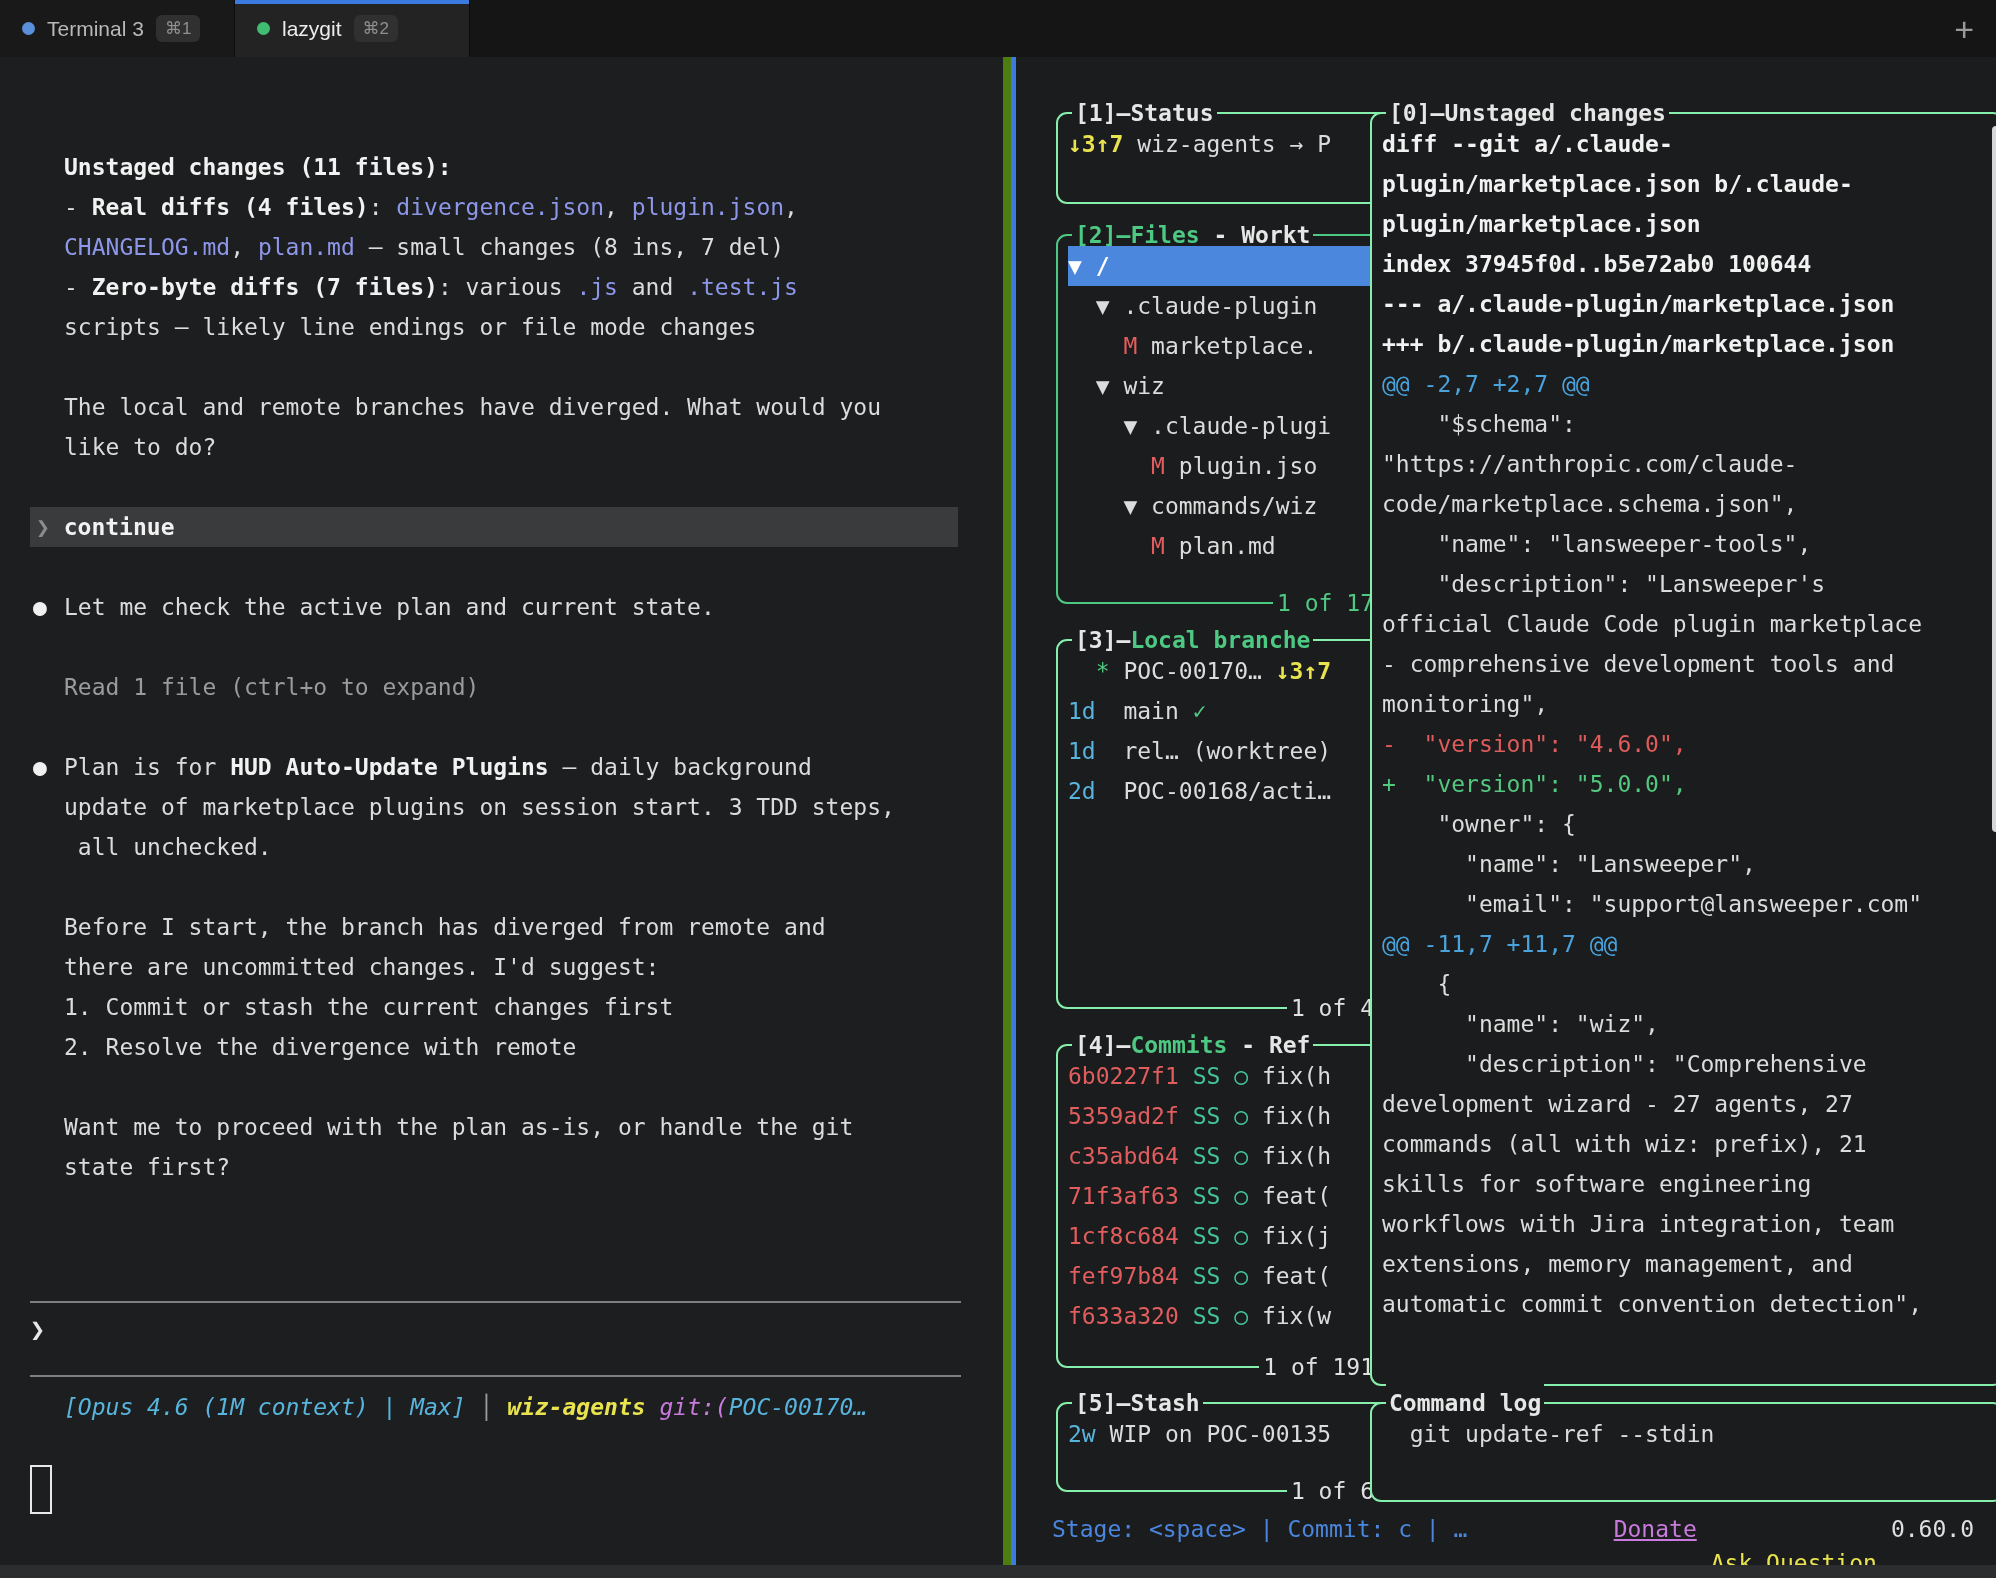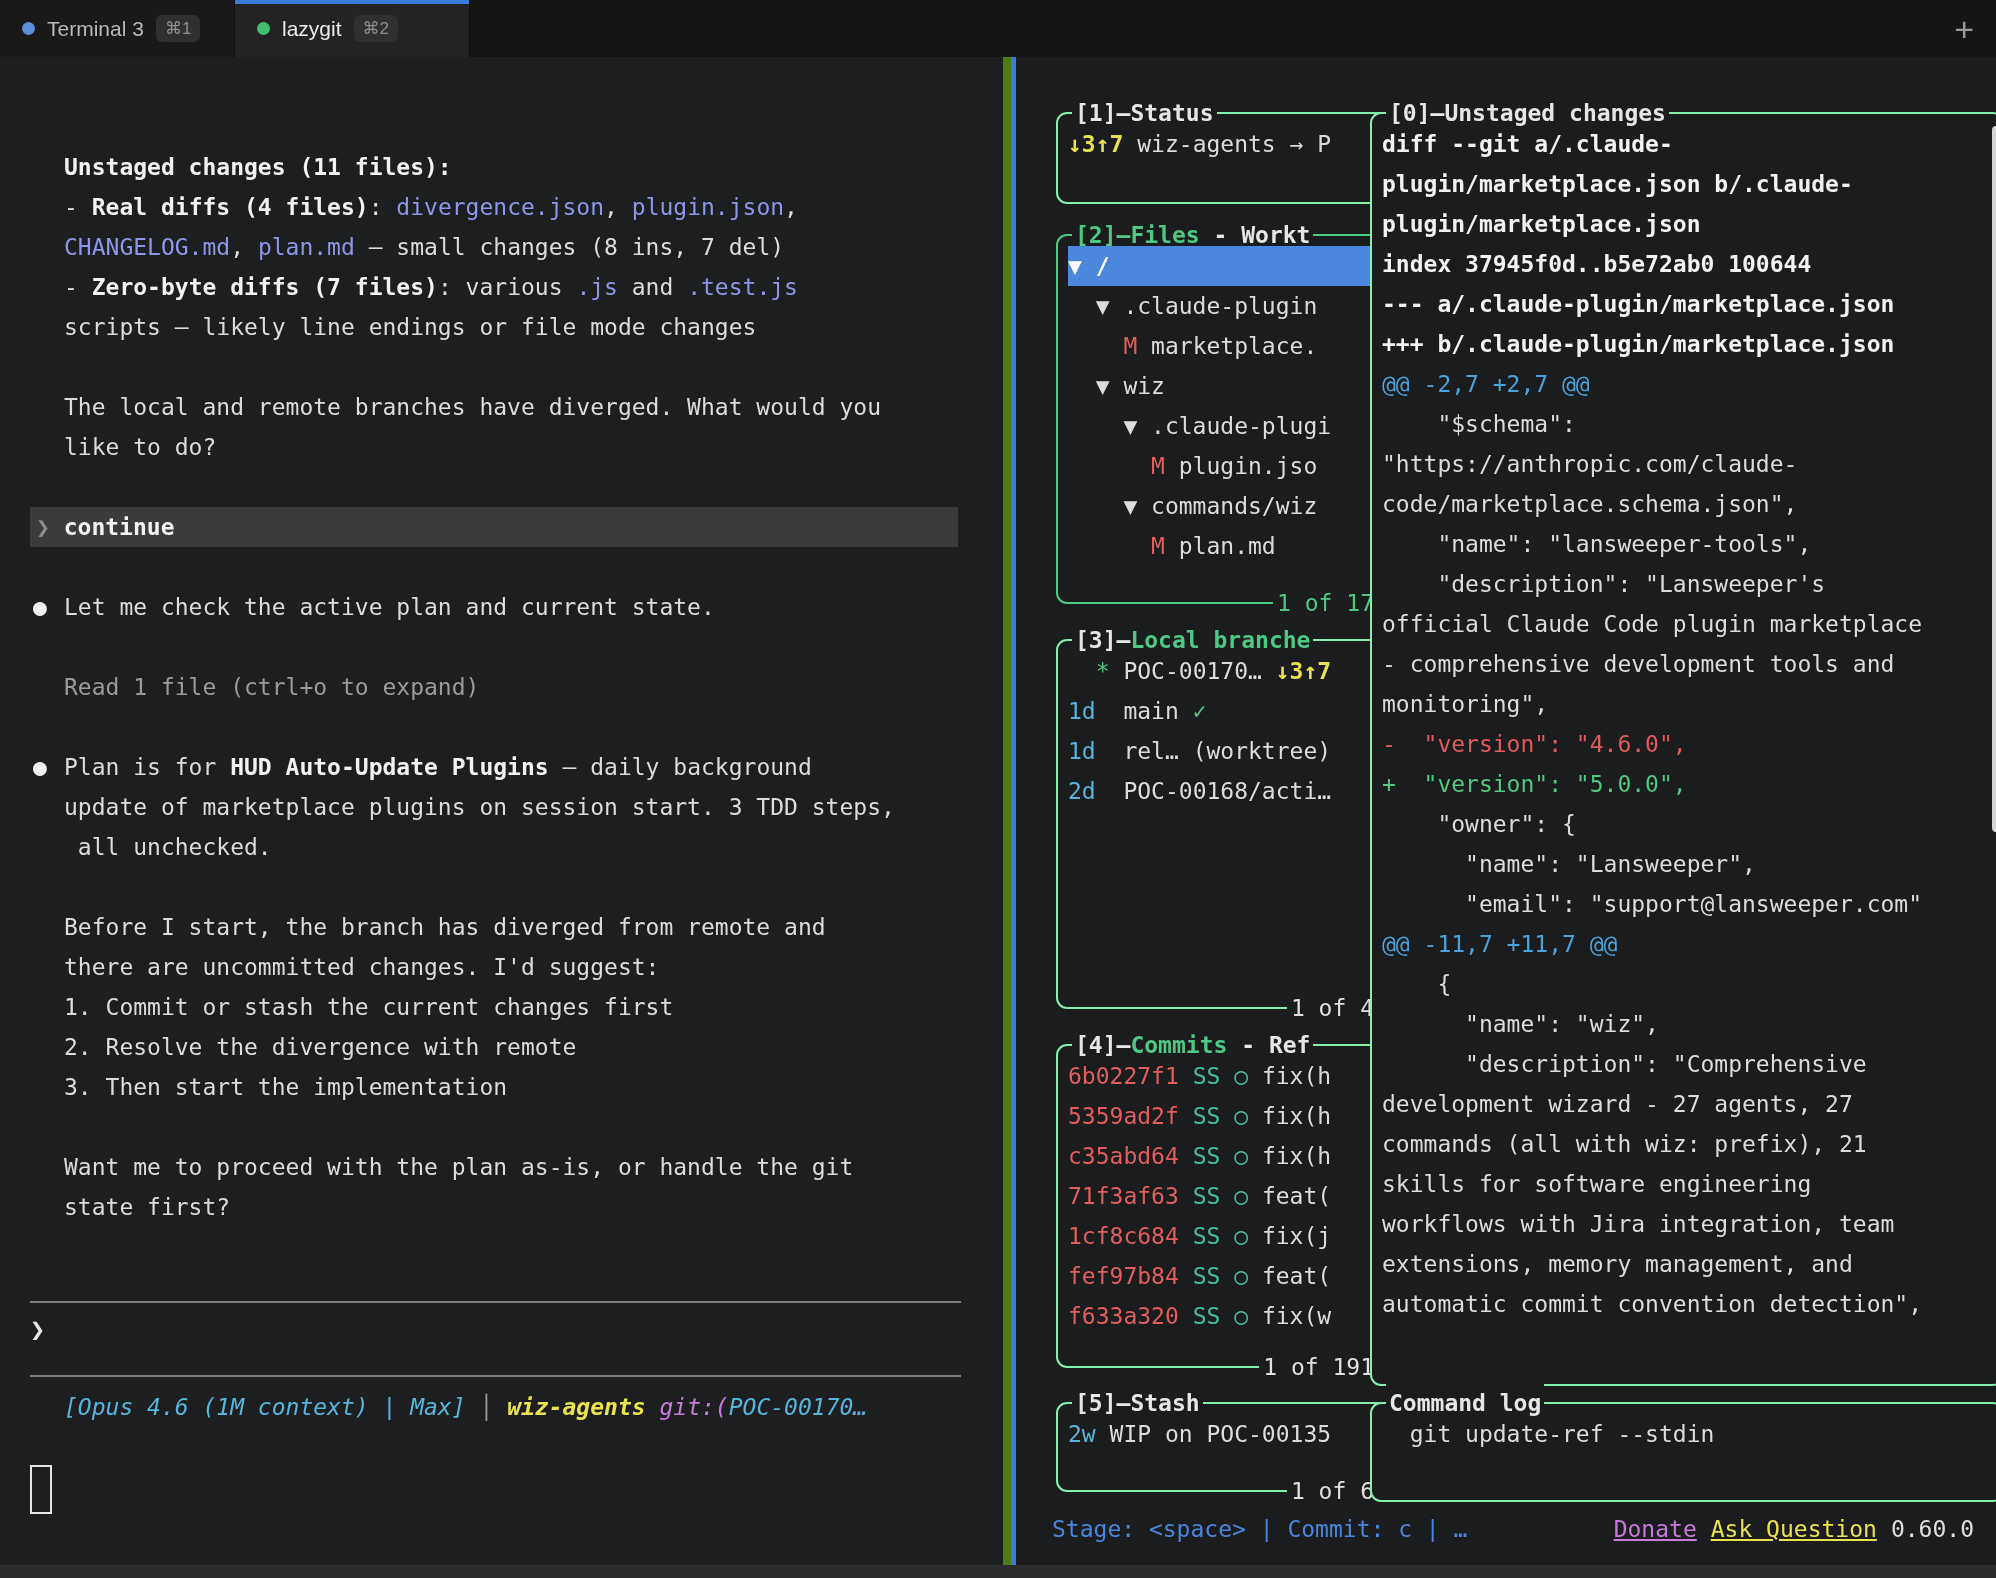--- a/index.html
+++ b/index.html
@@ -50,21 +50,21 @@
   .pbody .line.sel .c-w{color:#ffffff;font-weight:bold;}
   .vscroll{position:absolute;width:8px;border-radius:4px;}
   .vscroll.green{background:#4ec984;}
   .vscroll.white{background:#d6d6d6;}
   
   .lg-bottom{position:absolute;left:36px;right:22px;top:1452px;height:40px;line-height:40px;display:flex;white-space:pre;}
   .lg-keys{color:#4a86dd;}
   .lg-right{margin-left:auto;display:flex;gap:14px;}
   .lg-link{text-decoration:underline;}
   .lg-link.donate{color:#c97bdd;}
-  .lg-link.ask{color:#e9e34f;}
+  .lg-link.ask{color:#e9e34f;margin-top:34px;}
   .lg-version{color:#e0e0e0;}
 </style>
 </head>
 <body>
 
 <div class="window">
 
   <div class="tabbar">
     <div class="tab">
       <span class="dot" style="background:#5b8fd9"></span>
@@ -100,21 +100,20 @@
           <div class="line"><span class="c-gray">Read 1 file (ctrl+o to expand)</span></div>
           <div class="line blank">&nbsp;</div>
           <div class="line"><span class="c-bullet">●</span><span class="c-w">Plan is for </span><span class="c-b">HUD Auto-Update Plugins</span><span class="c-w"> — daily background</span></div>
           <div class="line"><span class="c-w">update of marketplace plugins on session start. 3 TDD steps,</span></div>
           <div class="line"><span class="c-w"> all unchecked.</span></div>
           <div class="line blank">&nbsp;</div>
           <div class="line"><span class="c-w">Before I start, the branch has diverged from remote and</span></div>
           <div class="line"><span class="c-w">there are uncommitted changes. I'd suggest:</span></div>
           <div class="line"><span class="c-w">1. Commit or stash the current changes first</span></div>
           <div class="line"><span class="c-w">2. Resolve the divergence with remote</span></div>
-          <div class="line"><span class="c-w">3. Then start the implementation</span></div>
           <div class="line blank">&nbsp;</div>
           <div class="line"><span class="c-w">Want me to proceed with the plan as-is, or handle the git</span></div>
           <div class="line"><span class="c-w">state first?</span></div>
         </div>
 
       <div class="hr" style="top:1244px"></div>
       <div class="prompt" style="top:1258px">❯</div>
       <div class="hr" style="top:1318px"></div>
 
       <div class="footer-line" style="top:1330px"><div class="line"><span class="c-cyan">[Opus 4.6 (1M context) | Max]</span><span class="c-gray"> │ </span><span class="c-yellowB">wiz-agents</span><span class="c-magenta"> git:(</span><span class="c-cyan">POC-00170…</span></div></div>

